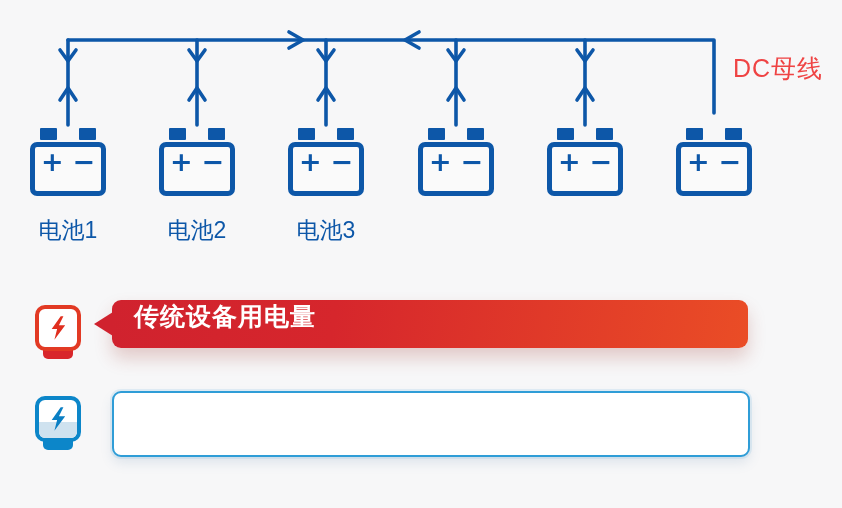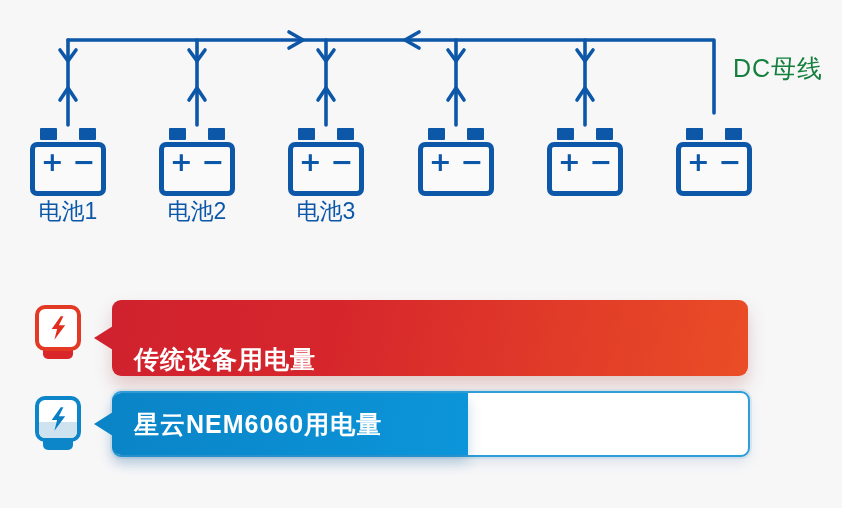--- a/index.html
+++ b/index.html
@@ -10,21 +10,21 @@
     overflow:hidden;
   }
   .stage{position:relative;width:842px;height:508px;}
 
   
   .wiring{position:absolute;left:0;top:0;}
 
   
   .dc-label{
     position:absolute;left:733px;top:52px;
-    font-size:25px;color:#15803d;letter-spacing:1px;
+    font-size:25px;color:#ef4444;letter-spacing:1px;
   }
 
   
   .battery-unit{position:absolute;top:128px;width:130px;text-align:center;}
   .term{
     position:absolute;top:0;width:17px;height:12px;
     background:#0d57a8;border-radius:1px;
   }
   .t-left{left:37px;}
   .t-right{right:37px;}
@@ -34,21 +34,21 @@
     box-sizing:border-box;
   }
   .battery-box .plus,.battery-box .minus{
     position:absolute;top:0px;
     font-size:27px;font-weight:700;color:#0d57a8;line-height:30px;
     font-family:"DejaVu Sans",sans-serif;
   }
   .battery-box .plus{left:6px;}
   .battery-box .minus{right:6px;}
   .battery-label{
-    display:block;margin-top:0;
+    display:block;margin-top:19px;
     font-size:23px;color:#0d57a8;
   }
 
   
   .meter{position:absolute;left:33px;width:50px;text-align:center;}
   .meter-red{top:305px;}
   .meter-blue{top:396px;}
   .meter .sq{
     position:relative;margin:0 auto;width:46px;height:46px;
     border-radius:10px;background:#fff;box-sizing:border-box;
@@ -58,25 +58,25 @@
   .meter-blue .sq{border:4px solid #0c86c9;}
   .meter .liquid{position:absolute;left:0;right:0;bottom:0;height:42%;}
   .meter-blue .liquid{background:#cfe2ef;}
   .meter .bolt{position:relative;z-index:2;}
   .meter .base{margin:-1px auto 0;width:30px;height:9px;border-radius:0 0 5px 5px;}
   .meter-red .base{background:#d8262b;}
   .meter-blue .base{background:#0c86c9;}
 
   
   .bar-red{
-    position:absolute;left:112px;top:300px;width:636px;height:76px;
+    position:absolute;left:112px;top:300px;width:636px;height:48px;
     border-radius:9px;
     background:linear-gradient(100deg,#d0222e 0%,#d6262c 35%,#ea4d26 100%);
     box-shadow:0 10px 18px rgba(150,40,30,.22);
-    display:flex;align-items:flex-end;box-sizing:border-box;padding-left:22px;
+    display:flex;align-items:flex-start;box-sizing:border-box;padding-left:22px;
     color:#fff;font-size:25px;font-weight:700;letter-spacing:1px;
   }
   .pointer{
     position:absolute;left:-18px;top:50%;transform:translateY(-50%);
     width:0;height:0;border-top:12px solid transparent;border-bottom:12px solid transparent;
   }
   .pointer-red{border-right:19px solid #d0222e;}
   .bar-track{
     position:absolute;left:112px;top:391px;width:638px;height:66px;
     border:2px solid #2f9dd7;border-radius:9px;background:#fff;
@@ -201,18 +201,14 @@
     <div class="sq">
       <div class="liquid"></div>
       <svg class="bolt" width="18" height="26" viewBox="0 0 20 28">
         <path d="M13 1 L3 15 H9 L6 27 L18 11 H11 L16 1 Z" fill="#0a7fc4"></path>
       </svg>
     </div>
     <div class="base"></div>
   </div>
 
   <div class="bar-track"></div>
-  <div class="bar-blue">
-    <span class="pointer pointer-blue"></span>
-    <span>星云NEM6060用电量</span>
-  </div>
 
 </div>
 
 </body></html>

